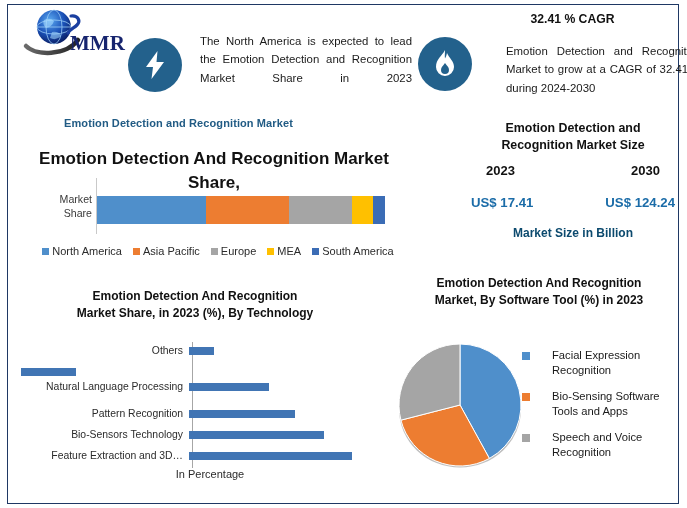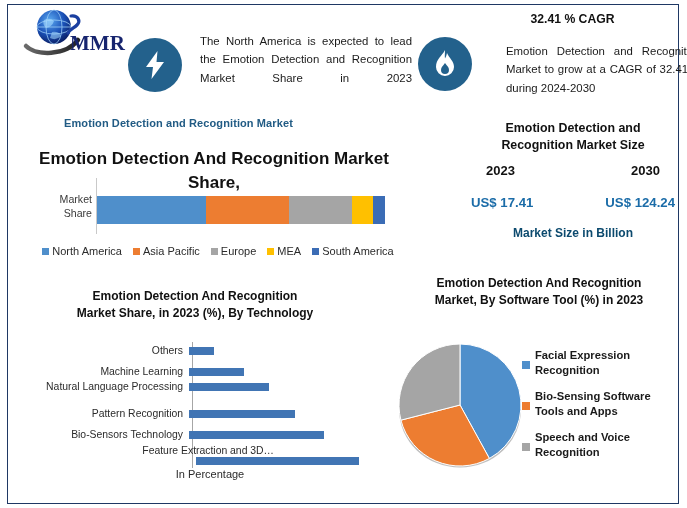--- a/index.html
+++ b/index.html
@@ -213,25 +213,24 @@
 
   .pie-legend {
     position: absolute;
     left: 522px; top: 348px;
     width: 152px;
     font-size: 11.2px;
     color: #1a1a1a;
   }
   .ple-item {
     display: flex;
-    align-items: center;
-    gap: 5px;
+    align-items: flex-start;
+    gap: 22px;
     margin-bottom: 10px;
     line-height: 1.38;
-    font-weight: bold;
   }
   .ple-swatch {
     width: 8px; height: 8px;
     flex: 0 0 8px;
     margin-top: 4px;
   }
 </style>
 </head>
 <body>
 
@@ -358,21 +357,20 @@
   <div class="hbar-plot">
     <div class="hbar-axis"></div>
     <div id="hbarRows">
         <div class="hbar-row" style="top: 0px;">
           <div class="hbar-label">Others</div>
           <div class="hbar-track">
             <div class="hbar-fill" style="width: 25.0769px; background: rgb(65, 117, 180);"></div>
           </div>
         </div>
         <div class="hbar-row" style="top: 21px;">
-          <div class="hbar-label">Machine Learning</div>
           <div class="hbar-track">
             <div class="hbar-fill" style="width: 54.7133px; background: rgb(65, 117, 180);"></div>
           </div>
         </div>
         <div class="hbar-row" style="top: 36px;">
           <div class="hbar-label">Natural Language Processing</div>
           <div class="hbar-track">
             <div class="hbar-fill" style="width: 79.7902px; background: rgb(65, 117, 180);"></div>
           </div>
         </div>
@@ -381,21 +379,21 @@
           <div class="hbar-track">
             <div class="hbar-fill" style="width: 106.007px; background: rgb(65, 117, 180);"></div>
           </div>
         </div>
         <div class="hbar-row" style="top: 84px;">
           <div class="hbar-label">Bio-Sensors Technology</div>
           <div class="hbar-track">
             <div class="hbar-fill" style="width: 134.503px; background: rgb(65, 117, 180);"></div>
           </div>
         </div>
-        <div class="hbar-row" style="top: 105px; flex-direction: column;">
+        <div class="hbar-row" style="top: 105px;">
           <div class="hbar-label">Feature Extraction and 3D…</div>
           <div class="hbar-track">
             <div class="hbar-fill" style="width: 163px; background: rgb(65, 117, 180);"></div>
           </div>
         </div>
       </div>
   </div>
 
   <div class="hbar-xlabel">In Percentage</div>
 

